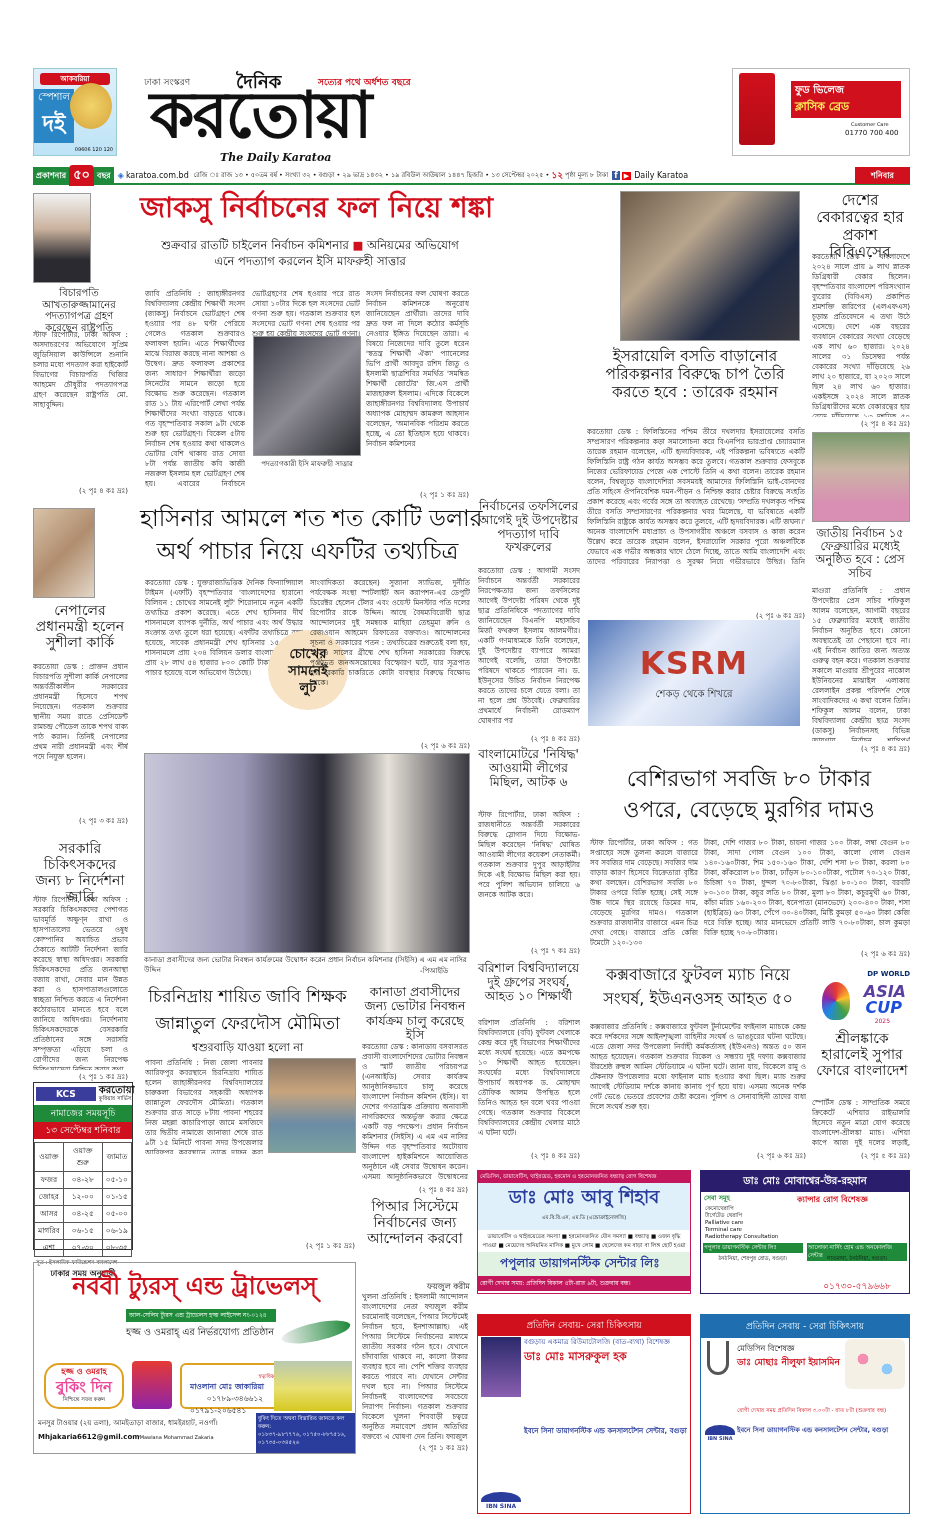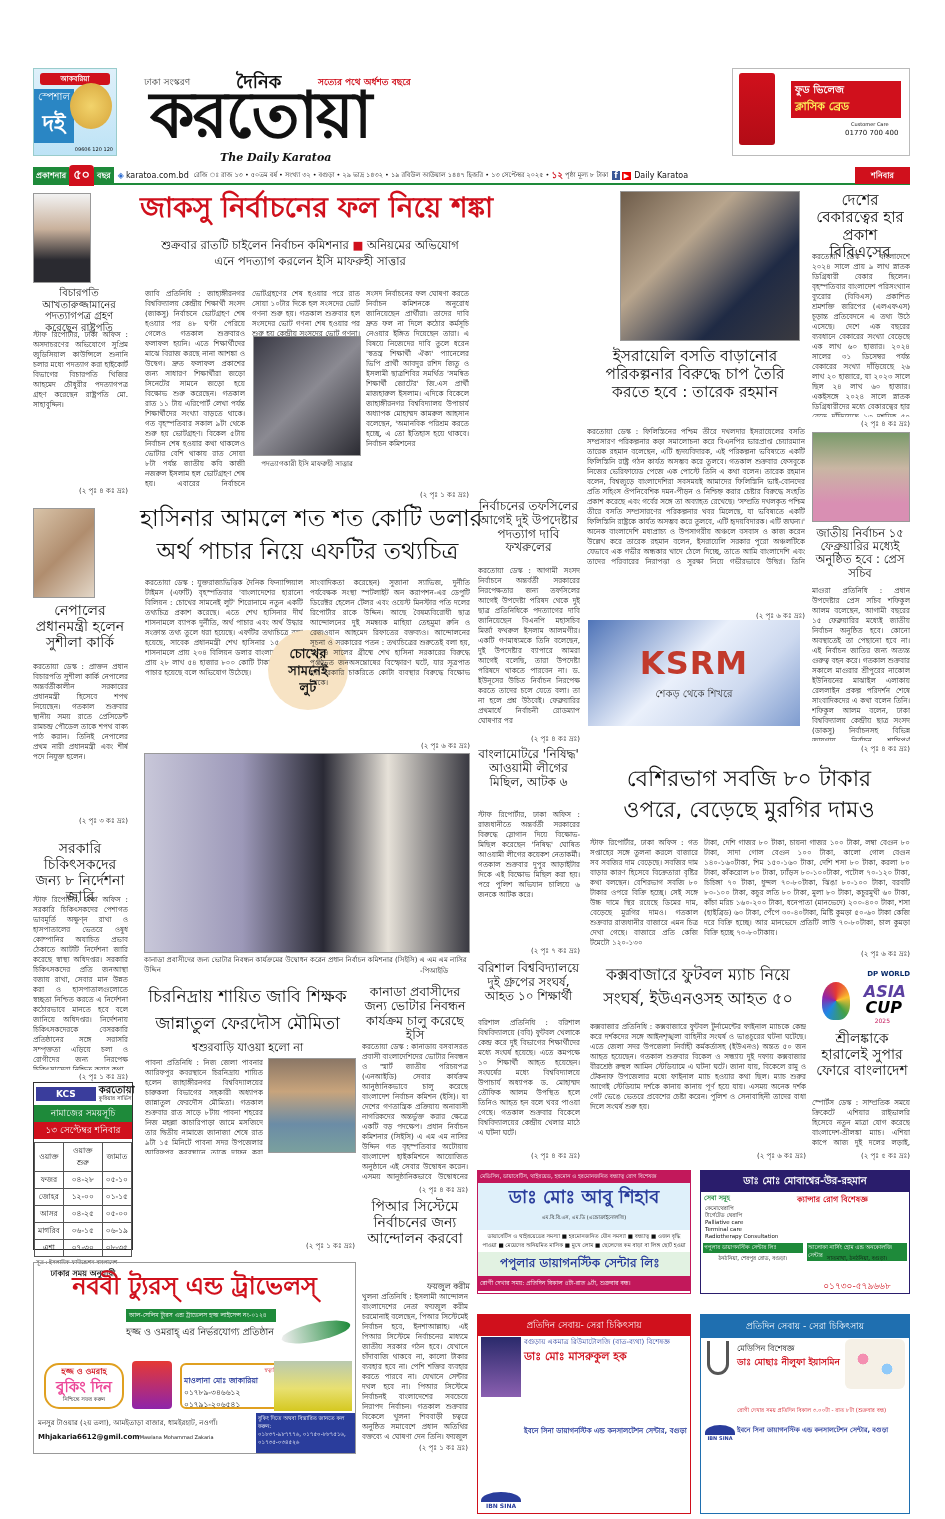--- a/index.html
+++ b/index.html
@@ -186,21 +186,21 @@
 
 <div class="abs headline" style="left:588px;top:966px;width:220px;font-size:16px;font-weight:normal;white-space:nowrap;">কক্সবাজারে ফুটবল ম্যাচ নিয়ে</div>
 <div class="abs headline" style="left:588px;top:990px;width:220px;font-size:16px;font-weight:normal;white-space:nowrap;">সংঘর্ষ, ইউএনওসহ আহত ৫০</div>
 <div class="abs body-text" style="left:590px;top:1022px;width:216px;height:128px;">কক্সবাজার প্রতিনিধি : কক্সবাজারে ফুটবল টুর্নামেন্টের ফাইনাল ম্যাচকে কেন্দ্র করে দর্শকদের সঙ্গে আইনশৃঙ্খলা বাহিনীর সংঘর্ষ ও ভাঙচুরের ঘটনা ঘটেছে। এতে জেলা সদর উপজেলা নির্বাহী কর্মকর্তাসহ (ইউএনও) অন্তত ৫০ জন আহত হয়েছেন। গতকাল শুক্রবার বিকেল ও সন্ধ্যায় দুই দফায় কক্সবাজার বীরশ্রেষ্ঠ রুহুল আমিন স্টেডিয়ামে এ ঘটনা ঘটে। জানা যায়, বিকেলে রামু ও টেকনাফ উপজেলার মধ্যে ফাইনাল ম্যাচ হওয়ার কথা ছিল। ম্যাচ শুরুর আগেই স্টেডিয়াম দর্শকে কানায় কানায় পূর্ণ হয়ে যায়। এসময় অনেক দর্শক গেট ভেঙে ভেতরে প্রবেশের চেষ্টা করেন। পুলিশ ও সেনাবাহিনী তাদের বাধা দিলে সংঘর্ষ শুরু হয়।</div>
 <div class="abs more" style="left:590px;top:1150px;width:216px;">(২ পৃঃ ৬ কঃ দ্রঃ)</div>
 
 <div class="abs" style="left:818px;top:970px;width:92px;height:58px;">
   <div style="font-size:7px;font-weight:bold;text-align:right;color:#0b2d6b;">DP WORLD</div>
   <div style="position:absolute;left:4px;top:12px;width:28px;height:38px;background:conic-gradient(#e53935,#fbc02d,#43a047,#1e88e5,#8e24aa,#e53935);border-radius:50% 50% 40% 40%;"></div>
   <div style="position:absolute;right:4px;top:12px;font-size:16px;font-weight:bold;font-style:italic;color:#5b3fa0;">ASIA</div>
-  <div style="position:absolute;right:8px;top:28px;font-size:16px;font-weight:bold;font-style:italic;color:#000000;">CUP</div>
+  <div style="position:absolute;right:8px;top:28px;font-size:16px;font-weight:bold;font-style:italic;color:#1d4ed8;">CUP</div>
   <div style="position:absolute;right:20px;top:47px;font-size:6px;color:#c2185b;">2025</div>
 </div>
 <div class="abs headline" style="left:812px;top:1030px;width:100px;font-size:14px;font-weight:normal;">শ্রীলঙ্কাকে হারালেই সুপার ফোরে বাংলাদেশ</div>
 <div class="abs body-text" style="left:812px;top:1098px;width:98px;height:50px;">স্পোর্টস ডেস্ক : সাম্প্রতিক সময়ে ক্রিকেটে এশিয়ার রাইভালরি হিসেবে নতুন মাত্রা যোগ করেছে বাংলাদেশ-শ্রীলঙ্কা ম্যাচ। এশিয়া কাপে আজ দুই দলের লড়াই, যেখানে জিতলে সুপার ফোর নিশ্চিত হবে বাংলাদেশের।</div>
 <div class="abs more" style="left:812px;top:1150px;width:98px;">(২ পৃঃ ৫ কঃ দ্রঃ)</div>
 
 <div class="abs headline" style="left:140px;top:987px;width:215px;font-size:17px;font-weight:normal;white-space:nowrap;">চিরনিদ্রায় শায়িত জাবি শিক্ষক</div>
 <div class="abs headline" style="left:140px;top:1014px;width:215px;font-size:17px;font-weight:normal;white-space:nowrap;">জান্নাতুল ফেরদৌস মৌমিতা</div>
 <div class="abs headline" style="left:140px;top:1042px;width:215px;font-size:11px;font-weight:normal;">শ্বশুরবাড়ি যাওয়া হলো না</div>
 <div class="abs body-text" style="left:145px;top:1058px;width:118px;height:96px;">পাবনা প্রতিনিধি : নিজ জেলা পাবনার আরিফপুর কবরস্থানে চিরনিদ্রায় শায়িত হলেন জাহাঙ্গীরনগর বিশ্ববিদ্যালয়ের চারুকলা বিভাগের সহকারী অধ্যাপক জান্নাতুল ফেরদৌস মৌমিতা। গতকাল শুক্রবার রাত সাড়ে ৮টায় পাবনা শহরের নিজ মহল্লা কাচারিপাড়া জামে মসজিদে তার দ্বিতীয় নামাজে জানাজা শেষে রাত ৯টা ১৫ মিনিটে পাবনা সদর উপজেলার আরিফপুর কবরস্থানে তাকে দাফন করা হয়। এর আগে সকাল ৭টা ৪০ মিনিটে আর অফিসের বছরকাল এ্যাম্বুলেন্স নিজ বাড়িতে পৌঁছালে পরিবারে শোকের মাতম শুরু হয়।</div>
@@ -220,24 +220,24 @@
   <div style="color:#d0101c;font-size:24px;font-weight:bold;text-align:center;margin-top:4px;white-space:nowrap;">নববী ট্যুরস্ এন্ড ট্রাভেলস্</div>
   <div style="background:#1e8a3a;color:#fff;font-size:6px;margin:2px 0 0 92px;width:150px;padding:1px 3px;">আল-সেলিম ট্যুরস এন্ড ট্রাভেলস হজ্জ লাইসেন্স নং-০১২৪</div>
   <div style="font-size:9.5px;margin:3px 0 0 92px;">হজ্জ ও ওমরাহ্ এর নির্ভরযোগ্য প্রতিষ্ঠান</div>
   <div style="position:absolute;right:4px;top:60px;width:70px;height:18px;background:linear-gradient(90deg,#eee,#1e8a3a);border-radius:50%;transform:rotate(-12deg);"></div>
   <div style="position:absolute;left:10px;top:100px;width:80px;height:46px;border:2px solid #e0a020;border-radius:15px;text-align:center;">
     <div style="color:#d0101c;font-size:8px;font-weight:bold;">হজ্জ ও ওমরাহ</div>
     <div style="color:#ec4899;font-size:15px;font-weight:bold;line-height:18px;">বুকিং দিন</div>
     <div style="font-size:5.5px;">নিশ্চিন্তে সফর করুন</div>
   </div>
   <div style="position:absolute;left:98px;top:98px;width:40px;height:48px;background:linear-gradient(180deg,#e53935,#8e24aa);border-radius:4px;"></div>
-  <div style="position:absolute;left:146px;top:100px;width:110px;height:46px;border:2px solid #e0a020;border-radius:6px;padding:2px;">
+  <div style="position:absolute;left:146px;top:100px;width:110px;height:46px;border:2px solid #e0a020;border-radius:6px;padding:8px;">
     <div style="font-size:5px;text-align:right;color:#d0101c;">স্বত্বাধিকারী</div>
     <div style="font-size:7.5px;color:#2a3d9c;font-weight:bold;">মাওলানা মোঃ জাকারিয়া</div>
-    <div style="font-size:7.5px;">০১৭৮৯-৩৪৬৬১২</div>
+    <div style="font-size:7.5px;text-align:center;">০১৭৮৯-৩৪৬৬১২</div>
     <div style="font-size:7.5px;">০১৭৯১-২০৬৫৪১</div>
   </div>
   <div style="position:absolute;left:240px;top:98px;width:78px;height:50px;background:linear-gradient(180deg,#b9c9b0 0%,#e8e071 55%,#d5c820 100%);"></div>
   <div style="position:absolute;left:4px;top:154px;width:215px;font-size:7px;">মনসুর টাওয়ার (২য় তলা), আমইতাড়া বাজার, ধামইরহাট, নওগাঁ।</div>
   <div style="position:absolute;left:4px;top:170px;font-size:7px;font-weight:bold;">Mhjakaria6612@gmil.com</div>
   <div style="position:absolute;left:104px;top:171px;font-size:5px;">/Mawlana Mohammad Zakaria</div>
   <div style="position:absolute;left:222px;top:150px;width:100px;height:40px;background:#2a3d9c;color:#fff;padding:2px;">
     <div style="font-size:5.5px;">বুকিং দিতে অথবা বিস্তারিত জানতে কল করুন:</div>
     <div style="font-size:5.5px;">০১৮৩৭-৯৮৭৭৭৬, ০১৭৫০-৮৮৭৫১৬, ০১৭৩৫-০৩৪৫২৬</div>
   </div>

